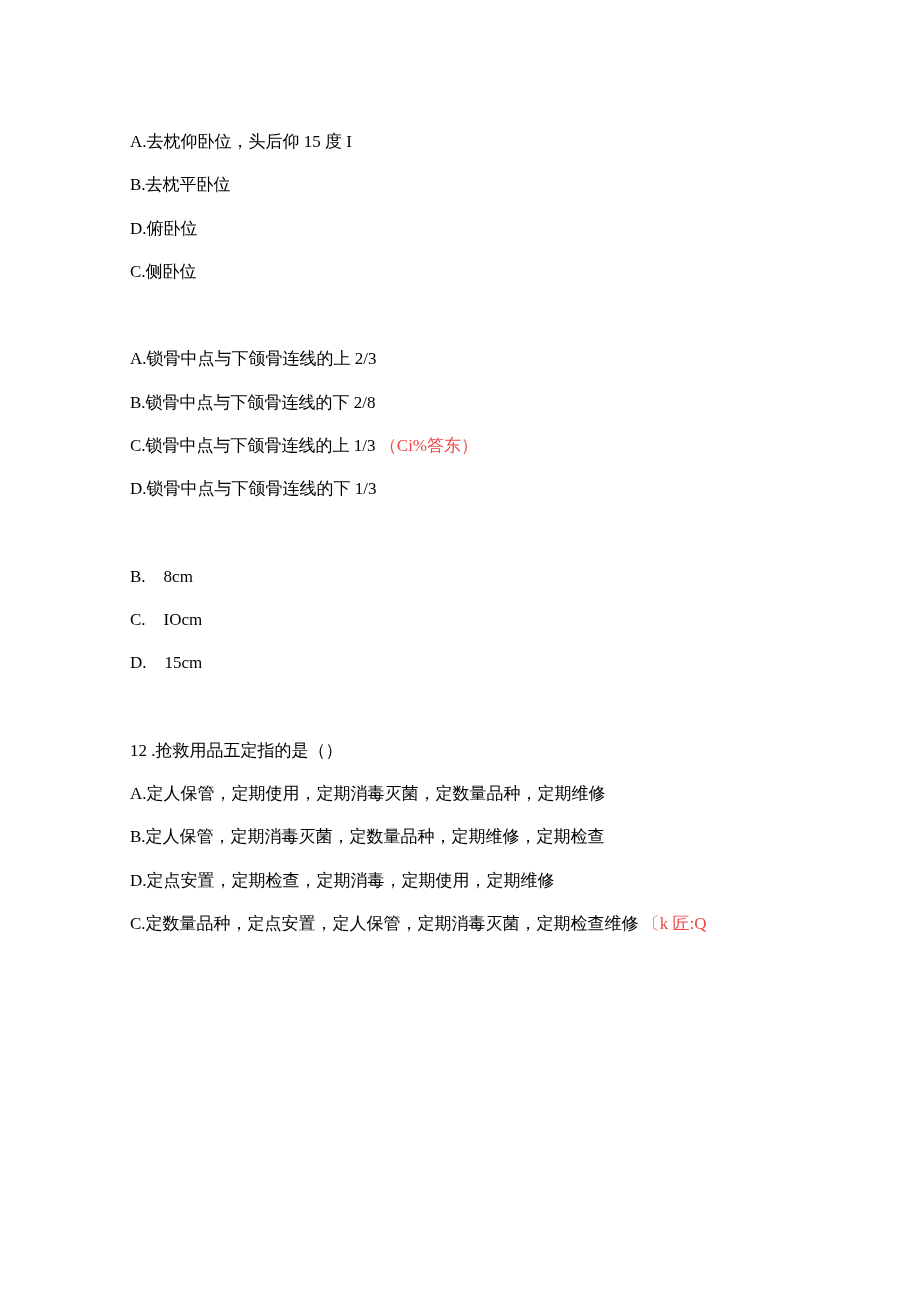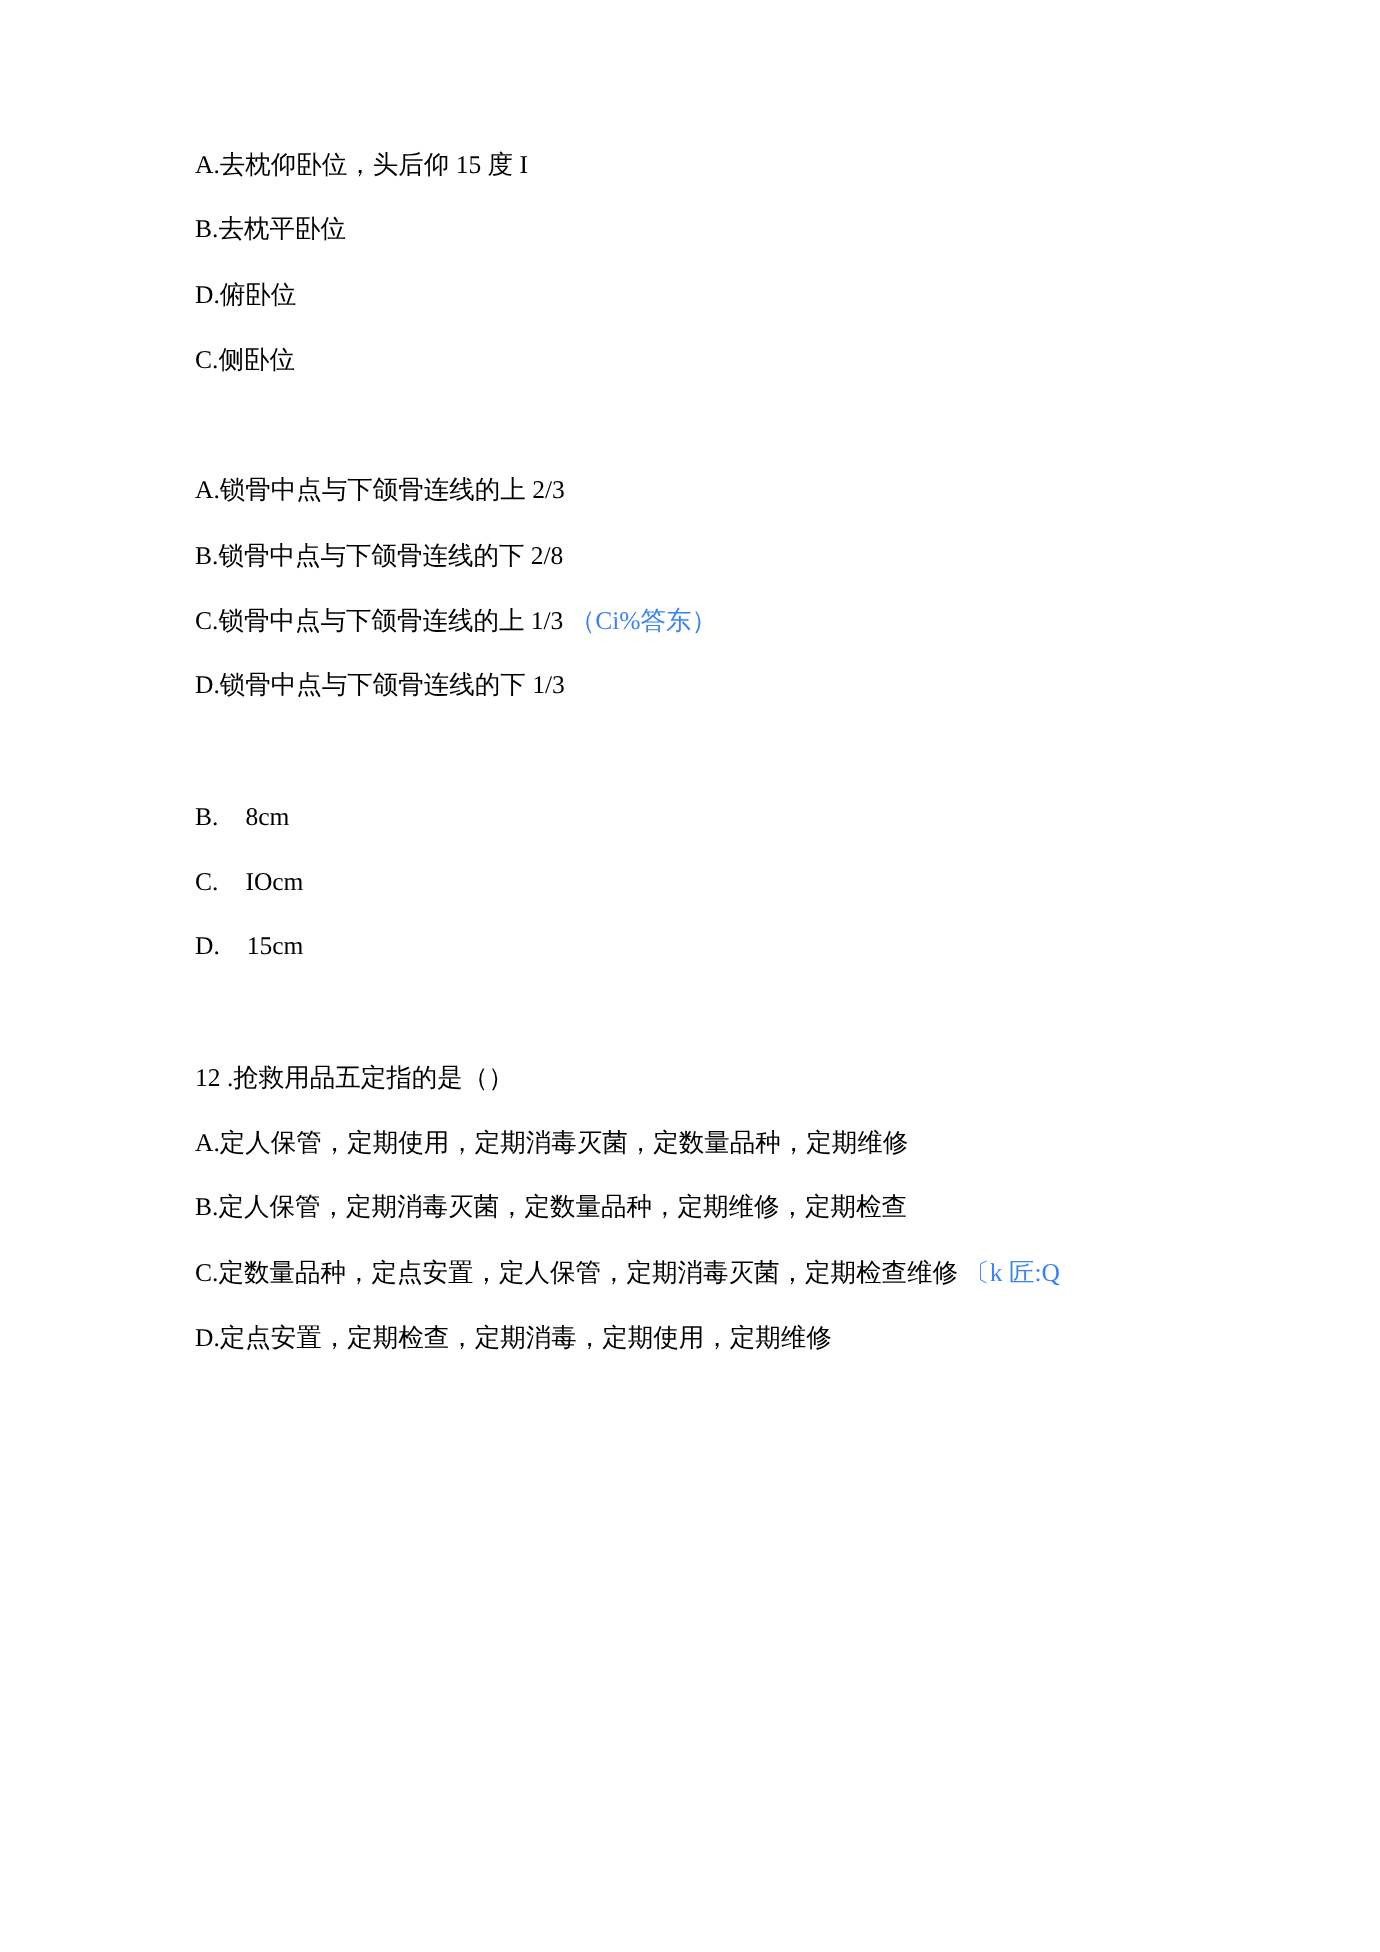--- a/index.html
+++ b/index.html
@@ -6,34 +6,34 @@
     margin: 0;
     padding: 0;
     background: #ffffff;
     font-family: "Times New Roman", "SimSun", serif;
     color: #000000;
     width: 920px;
     height: 1301px;
     position: relative;
   }
   .page {
-    padding: 88px 130px 0 130px;
+    padding: 120px 130px 0 130px;
     box-sizing: border-box;
     font-size: 17px;
     line-height: 2.55;
     font-family: Liberation Serif, serif;
   }
   .line {
     white-space: nowrap;
   }
   .spacer {
     height: 44px;
   }
   .annot {
-    color: #3b82f6;
+    color: #ef4444;
   }
   .wide-space {
     display: inline-block;
     width: 18px;
   }
 </style>
 </head>
 <body>
 
 <div class="page">
@@ -63,19 +63,19 @@
   </div>
   <div class="line">
     <span>D.</span><span class="wide-space"></span><span>15cm</span>
   </div>
 
   <div class="spacer"></div>
 
   <div class="line">12   .抢救用品五定指的是（）</div>
   <div class="line">A.定人保管，定期使用，定期消毒灭菌，定数量品种，定期维修</div>
   <div class="line">B.定人保管，定期消毒灭菌，定数量品种，定期维修，定期检查</div>
+  <div class="line">D.定点安置，定期检查，定期消毒，定期使用，定期维修</div>
   <div class="line">
     <span>C.定数量品种，定点安置，定人保管，定期消毒灭菌，定期检查维修</span>
     <span class="annot">〔k 匠:Q</span>
   </div>
-  <div class="line">D.定点安置，定期检查，定期消毒，定期使用，定期维修</div>
 
 </div>
 
 </body></html>

